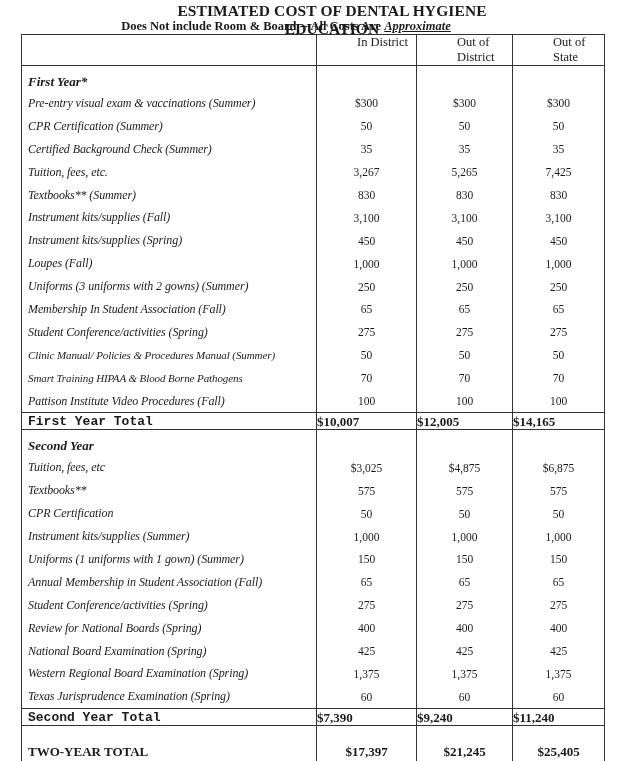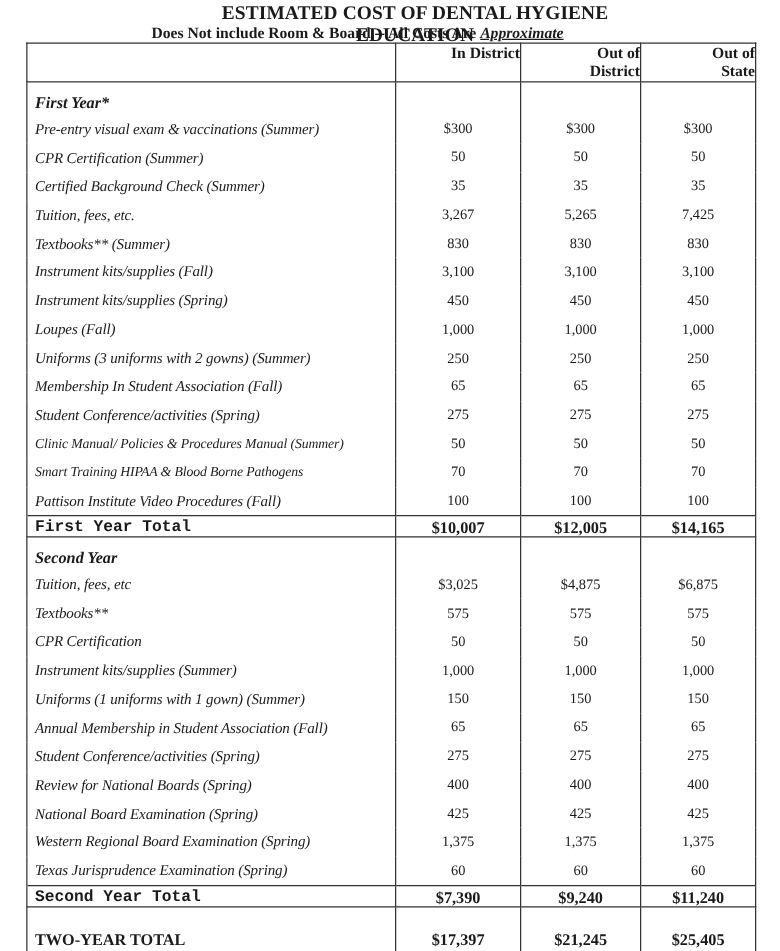--- a/index.html
+++ b/index.html
@@ -8,31 +8,31 @@
   .title { position: absolute; left: 0; width: 524px; top: 2px; text-align: center;
            font-weight: bold; font-size: 15.5px; letter-spacing: 0.1px; padding-left: 140px; box-sizing: border-box; }
   .subtitle { position: absolute; left: 0; width: 516px; top: 19px; text-align: center;
               font-weight: bold; font-size: 12.5px; padding-left: 56px; box-sizing: border-box; }
   .subtitle .em { font-style: italic; text-decoration: underline; }
   table.cost { position: absolute; left: 21px; top: 34px; border-collapse: collapse;
                width: 583px; table-layout: fixed; }
   table.cost td { padding: 0; border-left: 1.5px solid #333; border-right: 1.5px solid #333; vertical-align: middle; }
   col.c0 { width: 295px; } col.c1 { width: 100px; } col.c2 { width: 96px; } col.c3 { width: 92px; }
   tr.head td { border-top: 1.5px solid #333; border-bottom: 1.5px solid #333; height: 30px;
-               font-weight: bold; font-size: 12.5px; text-align: right; vertical-align: top; line-height: 15px; padding-left: 40px; }
+               font-weight: normal; font-size: 12.5px; text-align: left; vertical-align: top; line-height: 15px; padding-left: 40px; }
   tr.section td { height: 24px; vertical-align: bottom; }
   tr.section td.lbl { font-weight: bold; font-style: italic; font-size: 13px; padding-left: 6px; padding-bottom: 2px; }
   tr.item td { height: 22.9px; font-size: 12px; }
   tr.item td.lbl { padding-left: 6px; letter-spacing: -0.1px; font-style: italic; }
   tr.item td.lbl.small { font-size: 11px; }
   tr.item td.num { text-align: center; font-size: 11.5px; }
   tr.total td { border-top: 1.5px solid #333; border-bottom: 1.5px solid #333; height: 16px;
                 font-weight: bold; font-size: 13px; line-height: 15px; }
   tr.total td.lbl { padding-left: 6px; font-family: Liberation Mono, monospace; }
-  tr.total td.num { text-align: center; }
+  tr.total td.num { }
   tr.grand td { border-bottom: 1.5px solid #333; height: 34px; vertical-align: bottom;
                 font-weight: bold; font-size: 13px; padding-bottom: 2px; }
   tr.grand td.lbl { padding-left: 6px; }
   tr.grand td.num { text-align: center; }
 </style>
 </head>
 <body>
 
 <div class="title">ESTIMATED COST OF DENTAL HYGIENE EDUCATION</div>
 <div class="subtitle"><span>Does Not include Room &amp; Board -- All Costs Are </span><span class="em">Approximate</span></div>

